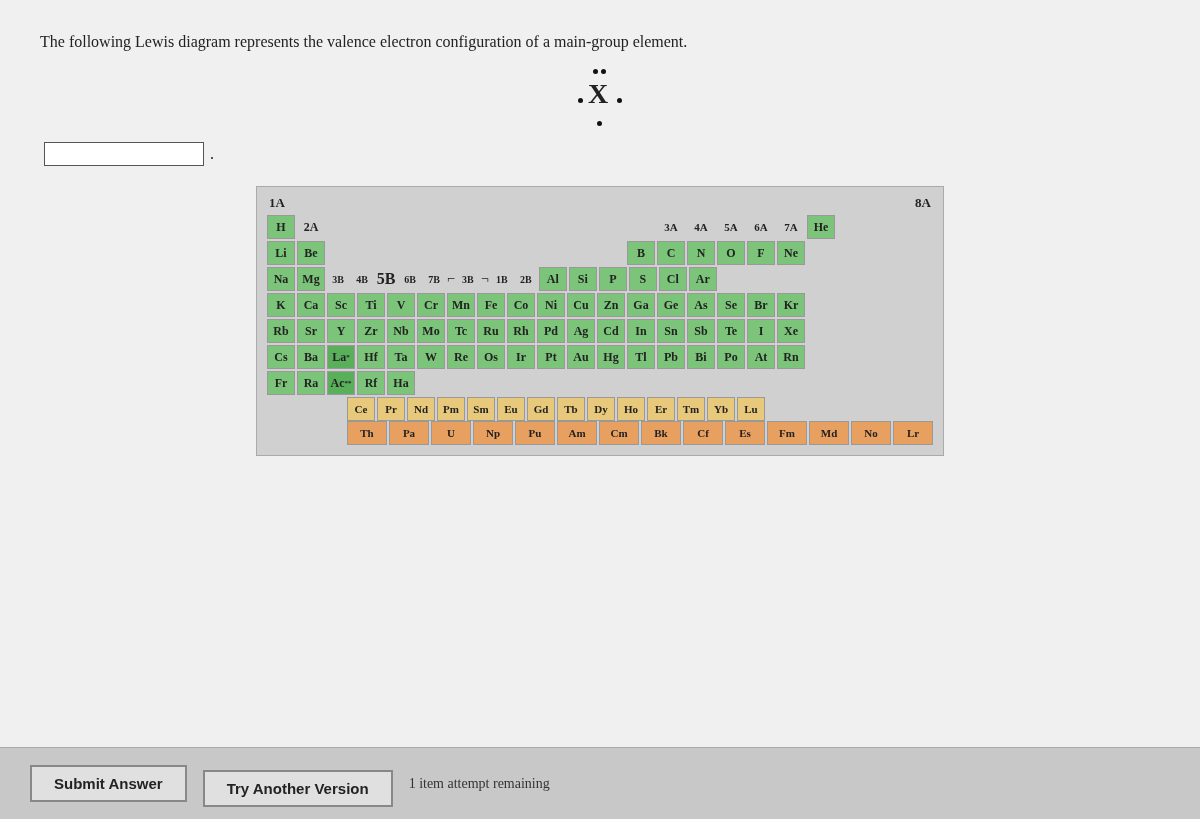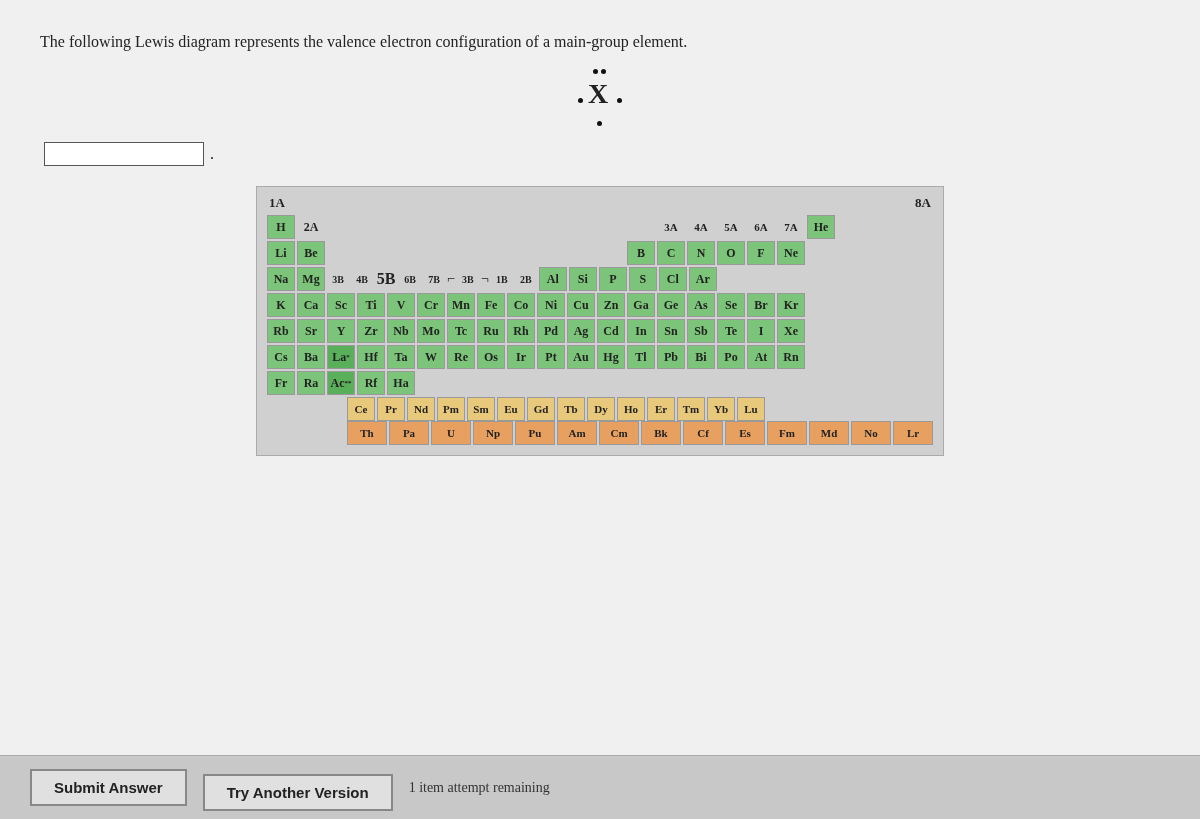--- a/index.html
+++ b/index.html
@@ -139,21 +139,21 @@
       justify-content: center;
       font-size: 11px;
       font-weight: bold;
       border: 1px solid #999;
     }
     .bottom-bar {
       position: absolute;
       bottom: 0;
       left: 0;
       right: 0;
-      height: 64px;
+      height: 72px;
       background: #c8c8c8;
       display: flex;
       align-items: center;
       padding: 0 30px;
       gap: 16px;
       border-top: 1px solid #aaa;
     }
     .btn-submit {
       background: #e0e0e0;
       border: 2px solid #888;

